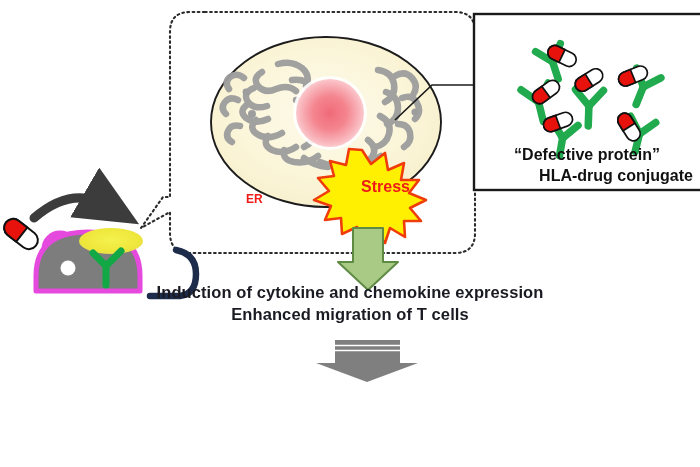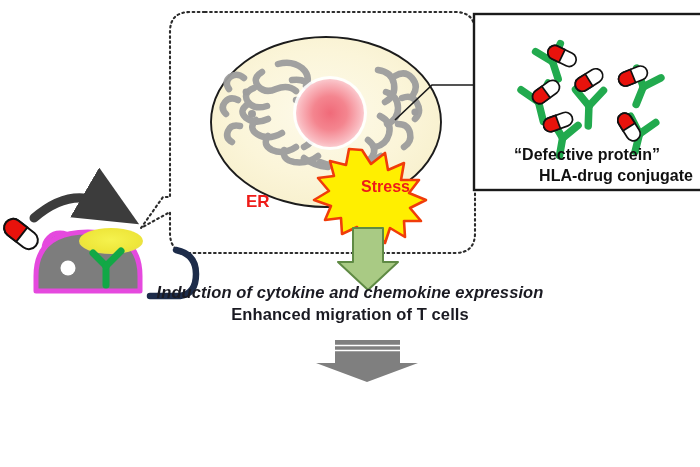--- a/index.html
+++ b/index.html
@@ -7,33 +7,33 @@
        font-family:"Liberation Sans","DejaVu Sans",sans-serif;}
   .stage{position:absolute;inset:0;width:700px;height:467px;}
   .svg-layer{position:absolute;left:0;top:0;width:700px;height:467px;}
 
   .txt{position:absolute;font-weight:bold;white-space:nowrap;}
 
   #cytokine-line-1,#cytokine-line-2{
     color:#1a1a22;font-size:16.5px;letter-spacing:.1px;
     text-align:center;width:700px;left:0;
   }
-  #cytokine-line-1{top:283px;font-style:italic;}
+  #cytokine-line-1{top:283px;}
   #cytokine-line-2{top:305px;}
 
   #drug-eruption-label{
     color:#ef1d1d;font-size:24px;text-align:center;width:700px;left:0;top:386px;
     letter-spacing:.3px;
   }
 
   #stress-label{
     color:#ee1b18;font-size:16px;left:325px;top:178px;padding-left:36px;
   }
   #er-label{
-    color:#ee1b18;font-size:17px;left:246px;top:192px;
+    color:#ee1b18;font-size:12px;left:246px;top:192px;
   }
 
   #defective-line-1,#defective-line-2{
     color:#111111;font-size:16px;text-align:center;width:226px;left:474px;
   }
   #defective-line-1{top:146px;}
   #defective-line-2{top:167px;margin-left:29px;}
 </style>
 </head>
 <body>

